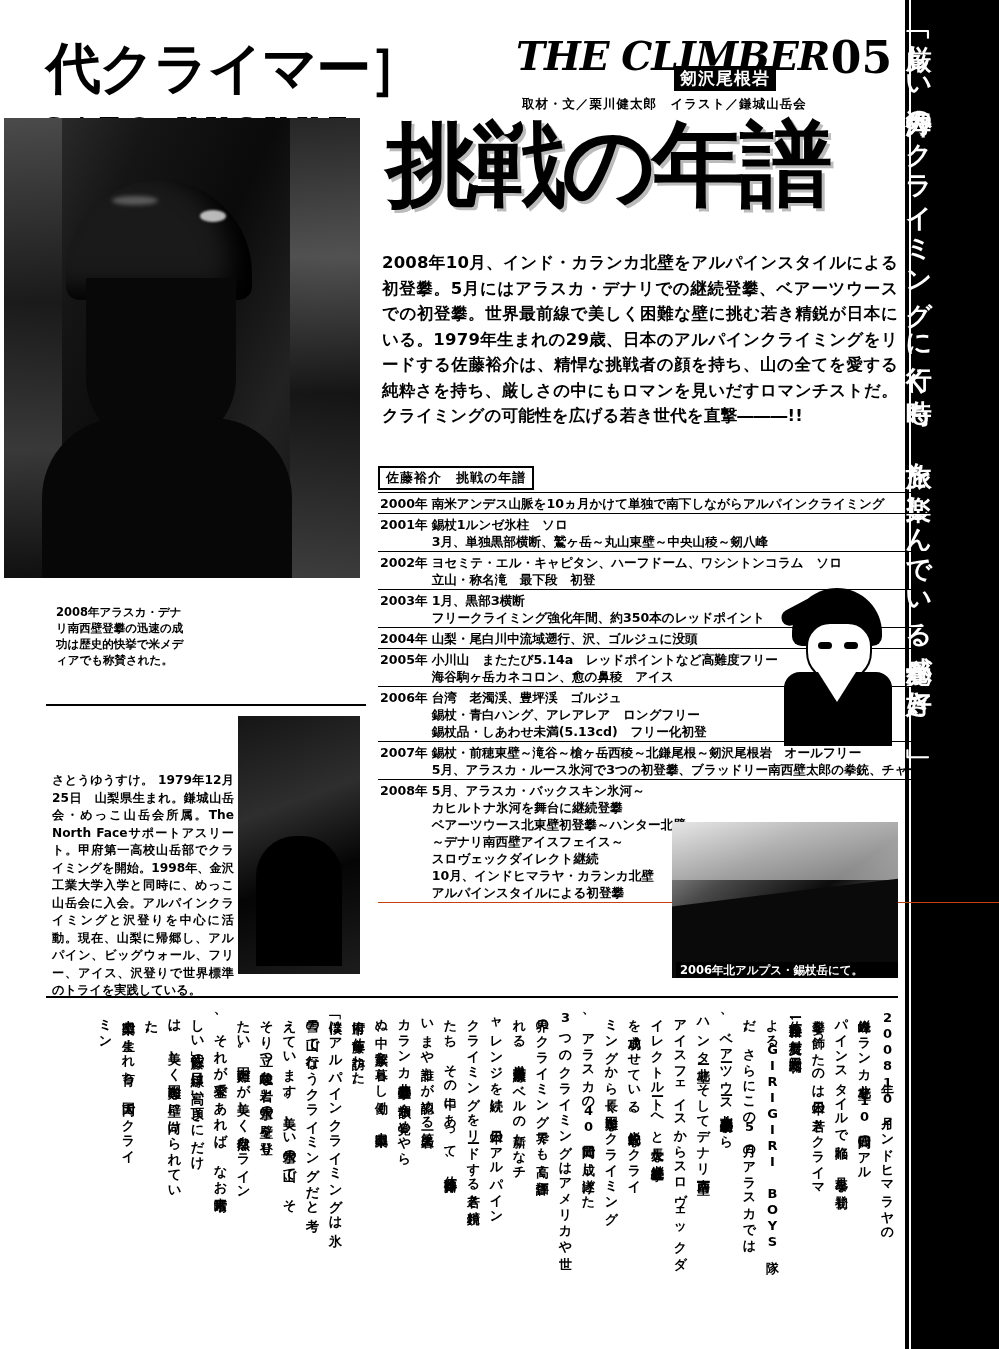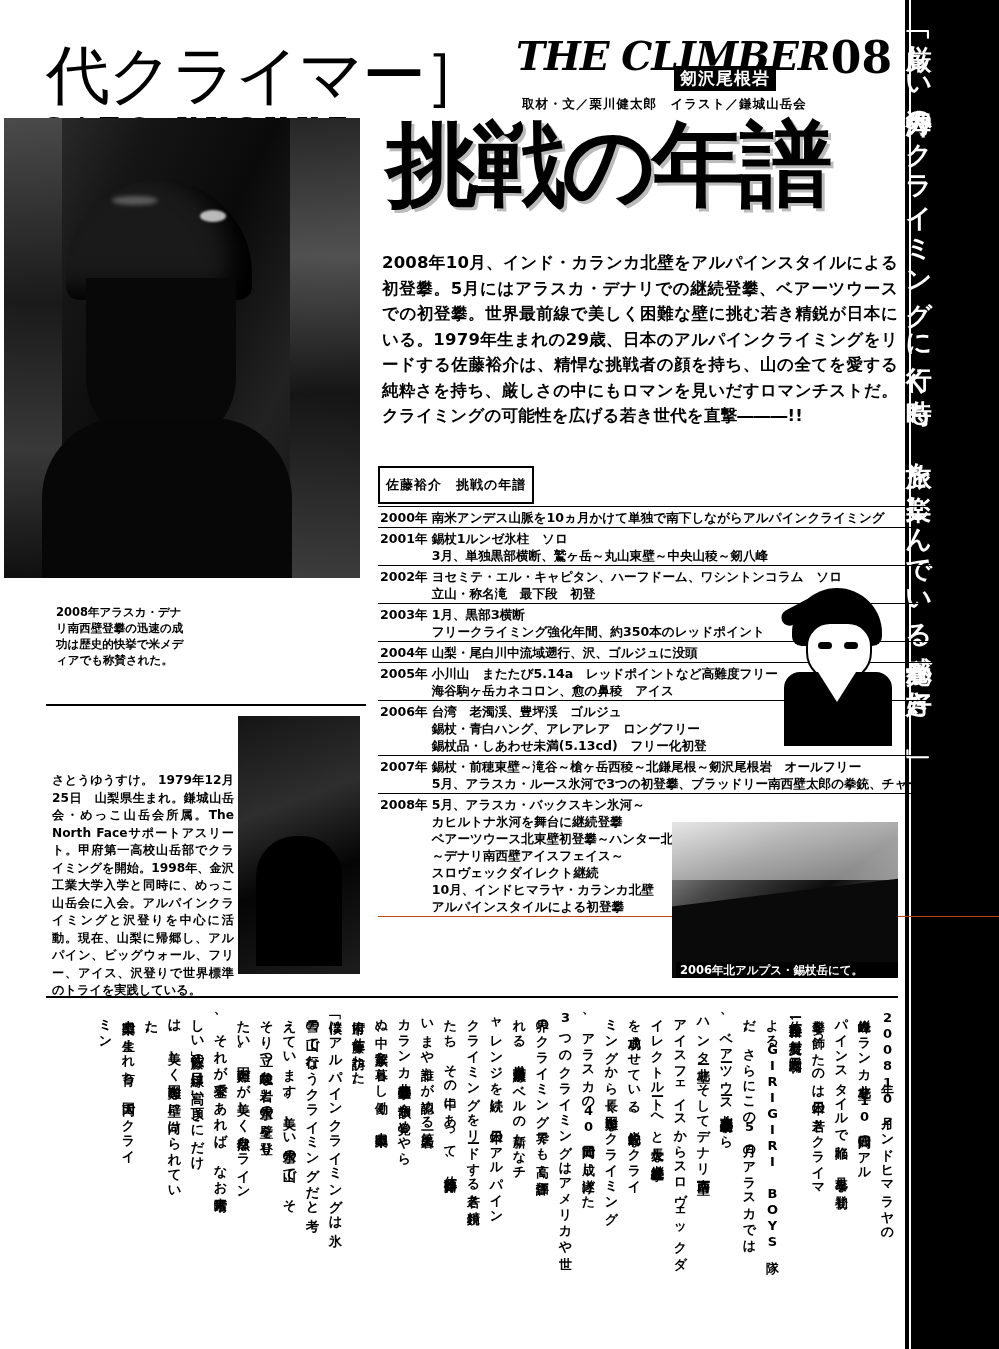--- a/index.html
+++ b/index.html
@@ -24,21 +24,21 @@
     box-sizing:border-box;
   }
   .vband .vrule{
     position:absolute;left:4px;top:0;width:2px;height:1349px;background:#fff;
   }
 
   
   .hdr{position:absolute;left:0;top:0;width:905px;height:132px;}
   .hdr .katakana{
     position:absolute;left:46px;top:32px;
-    font-family:"DejaVu Serif",serif;font-weight:normal;font-size:64px;
+    font-family:"DejaVu Serif",serif;font-weight:bold;font-size:55px;
     letter-spacing:-2px;white-space:nowrap;
   }
   .hdr .romaji{
     position:absolute;left:44px;top:112px;
     font-family:"DejaVu Serif",serif;font-weight:bold;font-size:26px;
     letter-spacing:9px;white-space:nowrap;
   }
   .logo{
     position:absolute;left:516px;top:36px;width:376px;height:74px;
   }
@@ -139,21 +139,21 @@
   .profile-rule{
     position:absolute;left:46px;top:704px;width:320px;height:2px;background:#000;
   }
 
   
   .chrono{
     position:absolute;left:378px;top:466px;width:520px;
   }
   .chrono-title{
     border:2px solid #000;font-size:13px;font-weight:bold;
-    padding:8px 6px;display:inline-block;letter-spacing:1px;
+    padding:1px 6px;display:inline-block;letter-spacing:1px;
   }
   .chrono table{border-collapse:collapse;width:520px;margin-top:2px;}
   .chrono td{
     vertical-align:top;font-size:12.6px;font-weight:bold;line-height:17px;
     padding:1.5px 2px;border-top:1px solid #000;margin-top:34px;
   }
   .chrono tr:last-child td{border-bottom:1px solid #c2410c;}
   .chrono td.yr{width:58px;white-space:nowrap;}
   .chrono td.ev div{white-space:nowrap;}
 
@@ -231,21 +231,21 @@
   <div class="vband">
     <div class="vrule"></div>
     <div class="vtext">「厳しい海外のクライミングに行く時も、旅を楽しんでいる感覚が好き。」</div>
   </div>
 
   <div class="hdr">
     <div class="katakana">代クライマー］</div>
     <div class="romaji">SATO YUSUKE</div>
     <div class="logo">
       <div class="lg1">THE CLIMBER</div>
-      <div class="lgnum">08</div>
+      <div class="lgnum">05</div>
       <div class="lg2">剱沢尾根岩</div>
       <div class="credits">取材・文／栗川健太郎　イラスト／鎌城山岳会</div>
     </div>
   </div>
 
   <div class="bigname">
     <span>挑戦の年譜</span>
   </div>
 
   <div class="lead">2008年10月、インド・カランカ北壁をアルパインスタイルによる初登攀。5月にはアラスカ・デナリでの継続登攀、ベアーツウースでの初登攀。世界最前線で美しく困難な壁に挑む若き精鋭が日本にいる。1979年生まれの29歳、日本のアルパインクライミングをリードする佐藤裕介は、精悍な挑戦者の顔を持ち、山の全てを愛する純粋さを持ち、厳しさの中にもロマンを見いだすロマンチストだ。クライミングの可能性を広げる若き世代を直撃―――!!</div>

